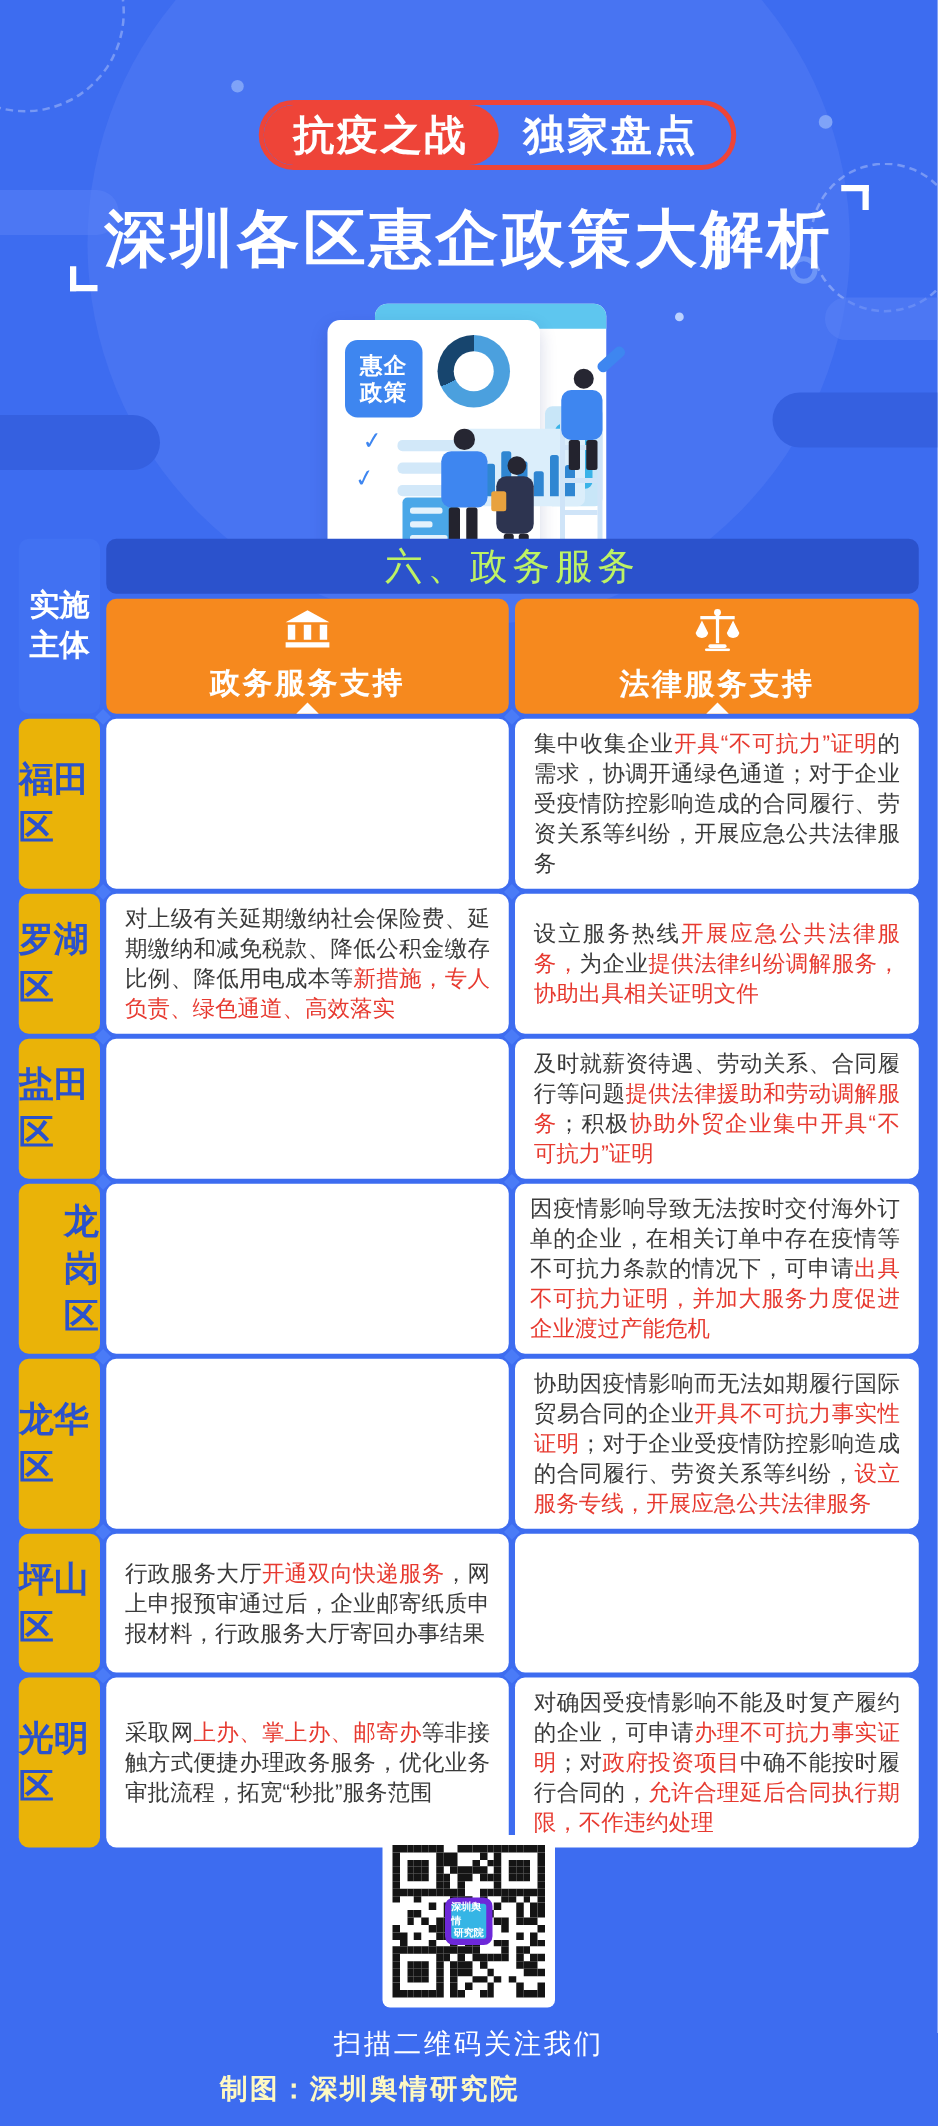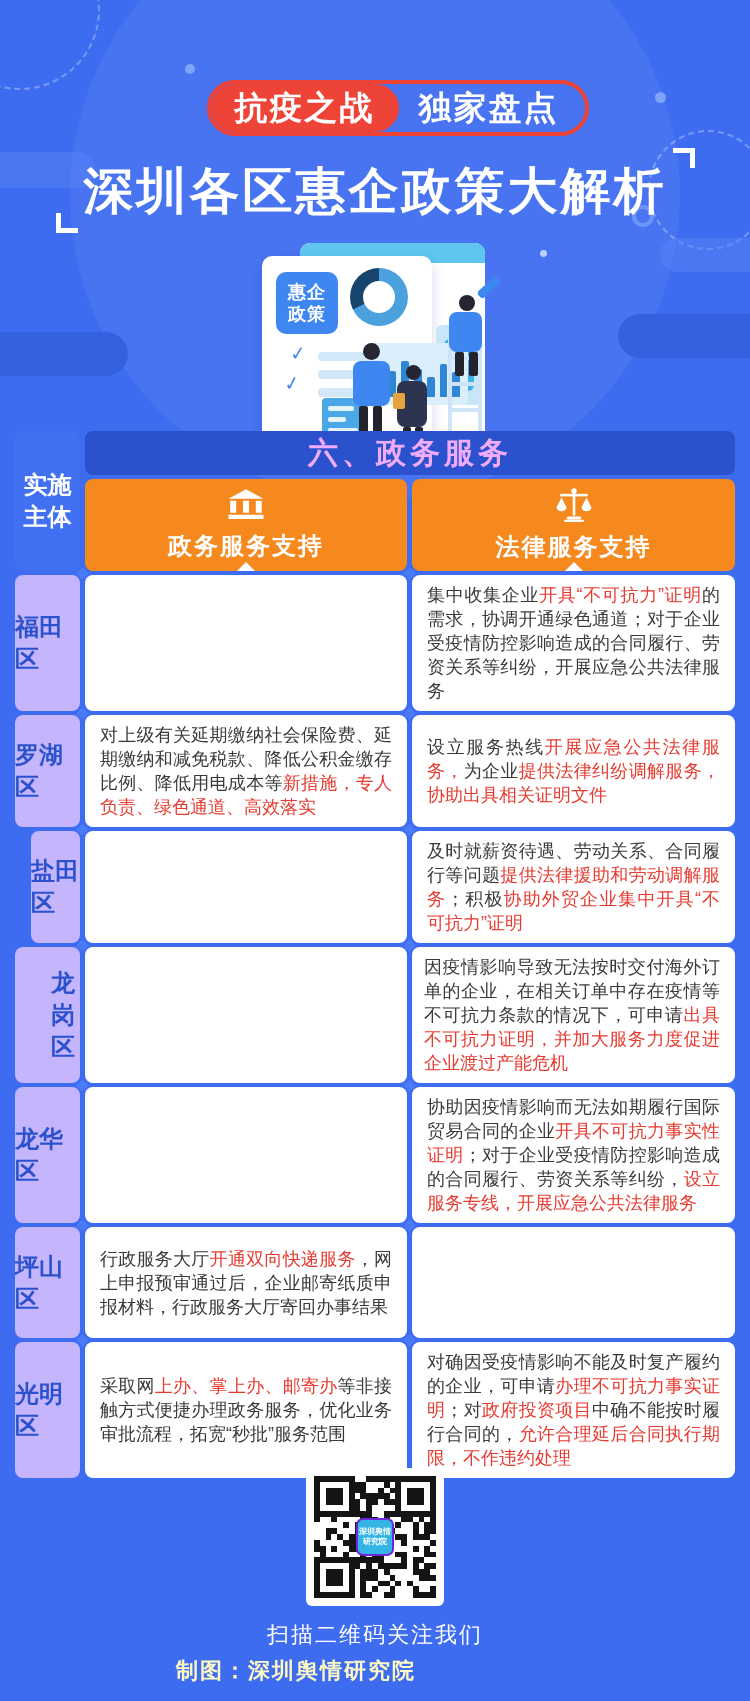--- a/index.html
+++ b/index.html
@@ -69,47 +69,47 @@
   .torso { border-radius:8px; background:#3E86F0; }
   .leg { background:#23232E; border-radius:2px; }
 
   
   .policy-table { position:absolute; left:15px; top:431px; width:720px; z-index:2;
     display:grid; grid-template-columns:65px 322px 323px; column-gap:5px; row-gap:4px; }
   .cell-subject { grid-column:1; grid-row:1 / 3; background:#4171F2; border-radius:8px;
     color:#fff; font-size:24px; font-weight:bold; display:flex; align-items:center; justify-content:center;
     text-align:center; line-height:1.35; padding:0 8px; }
   .section-bar { grid-column:2 / 4; grid-row:1; height:44px; background:#2B52CC; border-radius:8px;
-    color:#f0abfc; font-size:30px; font-weight:bold; display:flex; align-items:center; justify-content:center;
+    color:#bef264; font-size:30px; font-weight:normal; display:flex; align-items:center; justify-content:center;
     letter-spacing:4px;text-align:right; }
   .col-hdr { height:92px; background:#F6891E; border-radius:8px; position:relative;
     display:flex; flex-direction:column; align-items:center; justify-content:center; gap:5px; }
   .col-hdr::after { content:''; position:absolute; bottom:0; left:50%; transform:translateX(-50%);
     border-left:9px solid transparent; border-right:9px solid transparent; border-bottom:9px solid #fff; }
   .hdr-gov { grid-column:2; grid-row:2; }
   .hdr-law { grid-column:3; grid-row:2; }
   .col-hdr .hdr-label { color:#fff; font-size:24px; font-weight:bold; letter-spacing:2px; }
-  .cell-district { background:#c4b5fd; border-radius:8px; color:#2B52CC; font-size:24px; font-weight:bold;
+  .cell-district { background:#eab308; border-radius:8px; color:#2B52CC; font-size:28px; font-weight:bold;
     display:flex; align-items:center; justify-content:center; min-height:111px; }
   .content-cell { background:#fff; border-radius:8px; position:relative; min-height:111px;
     display:flex; align-items:center; padding:8px 15px; }
   .content-cell p { font-size:18px; line-height:24px; color:#3A3A3A; text-align:justify; }
   .content-cell::before { content:''; position:absolute; left:-7px; top:-6.5px; width:9px; height:9px;
     background:#4A7BF7; transform:rotate(45deg); }
   .seg-r { color:#E73A30; }
   .seg-k { color:#3A3A3A; }
 
   
   .qr-box { position:absolute; left:306px; top:1468px; width:138px; height:138px; background:#fff;
     border-radius:6px; padding:8px; z-index:2; }
   .qr-grid { width:122px; height:122px; display:grid;
     grid-template-columns:repeat(21,1fr); grid-template-rows:repeat(21,1fr); }
   .qm { background:#141414; }
   .qr-badge { position:absolute; left:50px; top:50px; width:38px; height:38px; background:#35B5E5;
-    border-radius:7px; border:2px solid #6d28d9; color:#fff; font-size:8px; font-weight:bold;
+    border-radius:7px; border:5px solid #6d28d9; color:#fff; font-size:8px; font-weight:bold;
     display:flex; flex-direction:column; align-items:center; justify-content:center; line-height:1.3; }
   .qr-caption { position:absolute; top:1620px; left:0; width:750px; text-align:center;
     color:#fff; font-size:22px; letter-spacing:2px; z-index:2; }
   .credit { position:absolute; top:1656px; left:0; width:592px; text-align:center;
     color:#fef9c3; font-size:22px; letter-spacing:2px; z-index:2;font-weight:bold; }
 </style>
 </head>
 <body>
 
 <div class="page">
@@ -234,21 +234,21 @@
       <div class="content-cell" style="grid-area: 3 / 3;">
         <p><span class="seg-k">集中收集企业</span><span class="seg-r">开具“不可抗力”证明</span><span class="seg-k">的需求，协调开通绿色通道；对于企业受疫情防控影响造成的合同履行、劳资关系等纠纷，开展应急公共法律服务</span></p>
       </div>
       <div class="cell-district" style="grid-area: 4 / 1;">罗湖区</div>
       <div class="content-cell" style="grid-area: 4 / 3;">
         <p><span class="seg-k">设立服务热线</span><span class="seg-r">开展应急公共法律服务，</span><span class="seg-k">为企业</span><span class="seg-r">提供法律纠纷调解服务，协助出具相关证明文件</span></p>
       </div>
       <div class="content-cell" style="grid-area: 4 / 2;">
         <p><span class="seg-k">对上级有关延期缴纳社会保险费、延期缴纳和减免税款、降低公积金缴存比例、降低用电成本等</span><span class="seg-r">新措施，专人负责、绿色通道、高效落实</span></p>
       </div>
-      <div class="cell-district" style="grid-area: 5 / 1; margin-left: 16px;">盐田区</div>
+      <div class="cell-district" style="grid-area: 5 / 1;">盐田区</div>
       <div class="content-cell" style="grid-area: 5 / 2;">
         <p></p>
       </div>
       <div class="content-cell" style="grid-area: 5 / 3;">
         <p><span class="seg-k">及时就薪资待遇、劳动关系、合同履行等问题</span><span class="seg-r">提供法律援助和劳动调解服务</span><span class="seg-k">；积极</span><span class="seg-r">协助外贸企业集中开具“不可抗力”证明</span></p>
       </div>
       <div class="cell-district" style="grid-area: 6 / 1; padding-left: 36px;">龙岗区</div>
       <div class="content-cell" style="grid-area: 6 / 2;">
         <p></p>
       </div>

